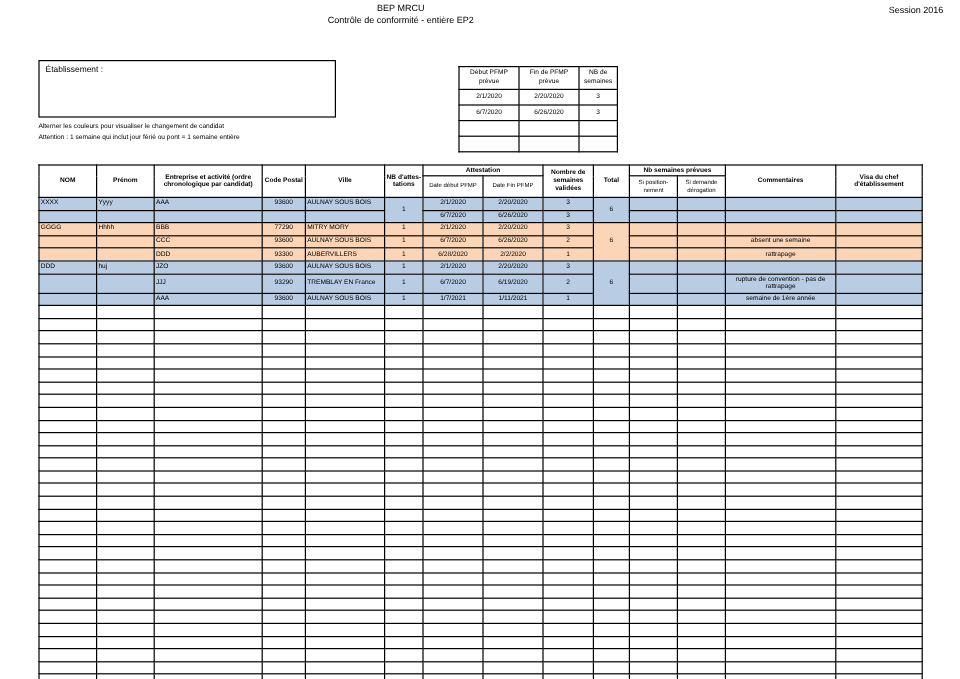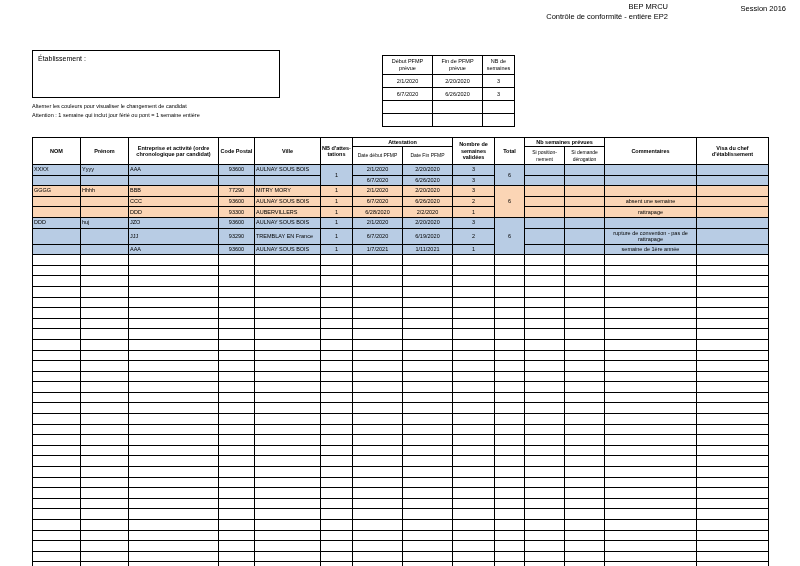--- a/index.html
+++ b/index.html
@@ -20,21 +20,21 @@
     position: relative;
     width: 800px;
     height: 566px;
   }
   
   .doc-header {
     position: absolute;
     top: 2px;
     left: 0;
     width: 668px;
-    text-align: right;
+    text-align: center;
     font-size: 7.5px;
     line-height: 10px;
   }
   .session {
     position: absolute;
     top: 4px;
     right: 14px;
     font-size: 7.5px;
   }
   

